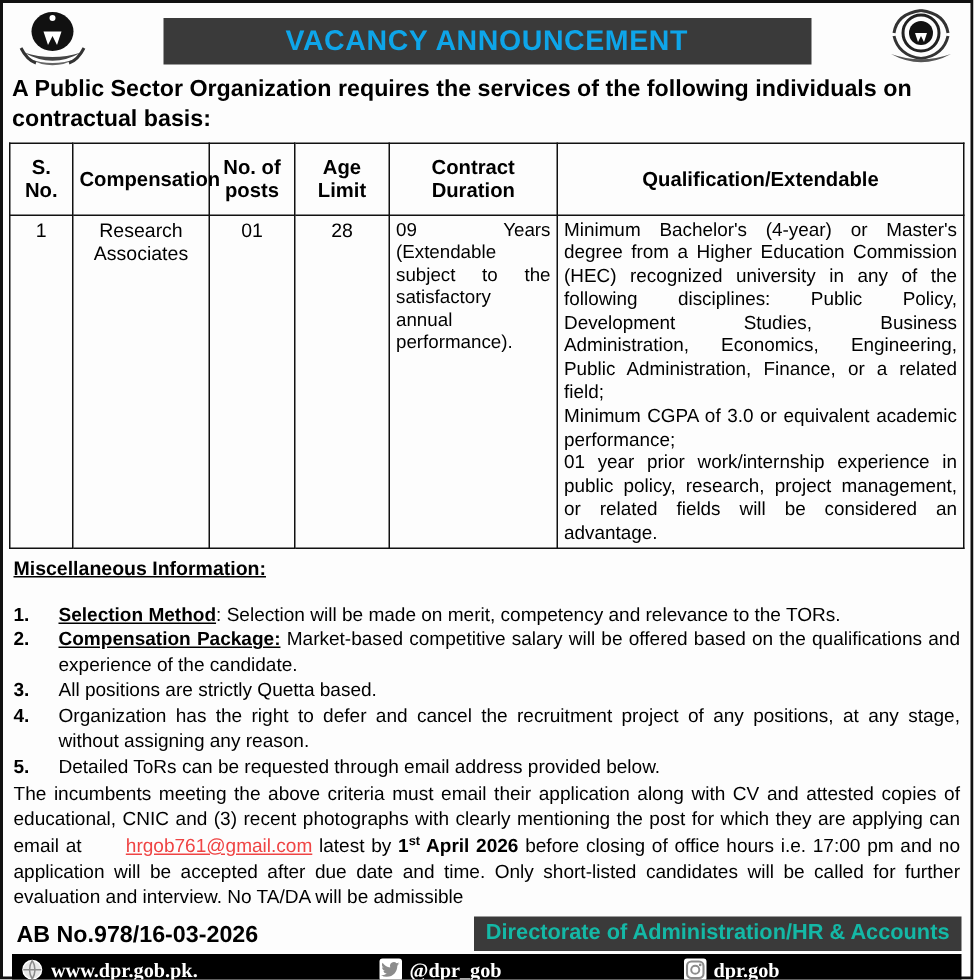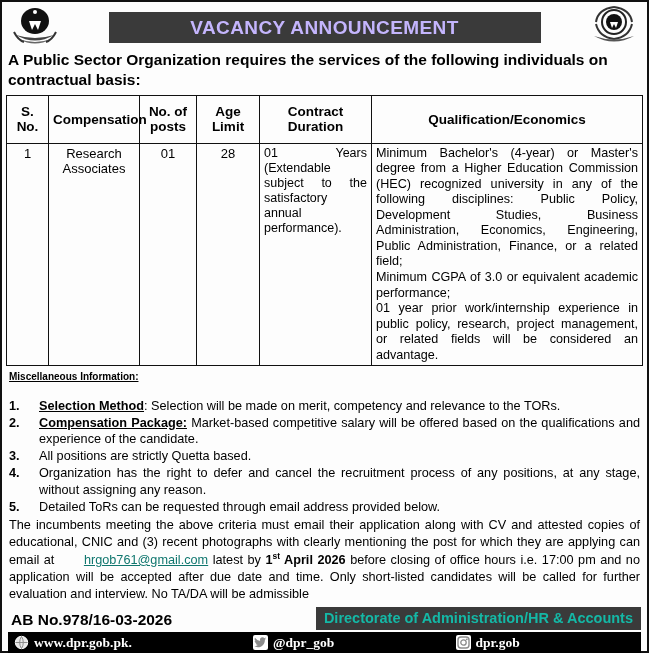--- a/index.html
+++ b/index.html
@@ -29,21 +29,21 @@
   .header {
     display: flex;
     align-items: center;
     justify-content: space-between;
     height: 46px;
     padding: 0 2px;
   }
   .emblem { width: 54px; height: 44px; flex: 0 0 auto; }
   .banner {
     background: #3a3a3a;
-    color: #c4b5fd;
+    color: #0ea5e9;
     flex: 0 0 auto;
     width: 432px;
     height: 31px;
     line-height: 31px;
     text-align: center;
     font-size: 19px;
     font-weight: bold;
     letter-spacing: .4px;
   }
 
@@ -103,21 +103,21 @@
 
   
   .misc {
     padding: 4px 3px 0 3px;
     font-size: 12.7px;
     line-height: 1.33;
   }
   .misc-title {
     font-weight: bold;
     text-decoration: underline;
-    font-size: 10px;
+    font-size: 13px;
     margin-bottom: 14px;
   }
   .item {
     display: flex;
     align-items: flex-start;
     margin-bottom: 0px;
   }
   .num {
     font-weight: bold;
     width: 30px;
@@ -129,21 +129,21 @@
     text-align-last: left;
   }
   .lbl { font-weight: bold; text-decoration: underline; }
   .para {
     text-align: justify;
     text-align-last: left;
     margin-top: 1px;
   }
   .para a, .mail {
     text-decoration: underline;
-    color: #0f766e;
+    color: #ef4444;
     padding-left: 25px;
   }
   .b { font-weight: bold; }
   sup { font-size: 8.5px; }
 
   
   .bottom {
     margin-top: auto;
     padding: 0 2px;
   }
@@ -228,30 +228,30 @@
   <div class="intro">A Public Sector Organization requires the services of the following individuals on contractual basis:</div>
 
   <table class="vac">
     <thead>
       <tr>
         <th class="c-sno">S. No.</th>
         <th class="c-desig">Compensation</th>
         <th class="c-posts">No. of posts</th>
         <th class="c-age">Age Limit</th>
         <th class="c-dur">Contract Duration</th>
-        <th>Qualification/Economics</th>
+        <th>Qualification/Extendable</th>
       </tr>
     </thead>
     <tbody>
       <tr>
         <td class="mid-center">1</td>
         <td class="mid-center">Research Associates</td>
         <td class="mid-center">01</td>
         <td class="mid-center">28</td>
-        <td class="dur">01 Years (Extendable subject to the satisfactory annual performance).</td>
+        <td class="dur">09 Years (Extendable subject to the satisfactory annual performance).</td>
         <td class="qual">
           <p>Minimum Bachelor's (4-year) or Master's degree from a Higher Education Commission (HEC) recognized university in any of the following disciplines: Public Policy, Development Studies, Business Administration, Economics, Engineering, Public Administration, Finance, or a related field;</p>
           <p>Minimum CGPA of 3.0 or equivalent academic performance;</p>
           <p>01 year prior work/internship experience in public policy, research, project management, or related fields will be considered an advantage.</p>
         </td>
       </tr>
     </tbody>
   </table>
 
   <div class="misc">
@@ -267,21 +267,21 @@
       <span class="item-body"><span class="lbl">Compensation Package:</span><span> Market-based competitive salary will be offered based on the qualifications and experience of the candidate.</span></span>
     </div>
 
     <div class="item">
       <span class="num">3.</span>
       <span class="item-body">All positions are strictly Quetta based.</span>
     </div>
 
     <div class="item">
       <span class="num">4.</span>
-      <span class="item-body">Organization has the right to defer and cancel the recruitment process of any positions, at any stage, without assigning any reason.</span>
+      <span class="item-body">Organization has the right to defer and cancel the recruitment project of any positions, at any stage, without assigning any reason.</span>
     </div>
 
     <div class="item">
       <span class="num">5.</span>
       <span class="item-body">Detailed ToRs can be requested through email address provided below.</span>
     </div>
 
     <div class="para"><span>The incumbents meeting the above criteria must email their application along with CV and attested copies of educational, CNIC and (3) recent photographs with clearly mentioning the post for which they are applying can email at </span><a class="mail" href="#">hrgob761@gmail.com</a><span> latest by </span><span class="b">1</span><sup class="b">st</sup><span class="b"> April 2026</span><span> before closing of office hours i.e. 17:00 pm and no application will be accepted after due date and time. Only short-listed candidates will be called for further evaluation and interview. No TA/DA will be admissible</span></div>
   </div>
 

